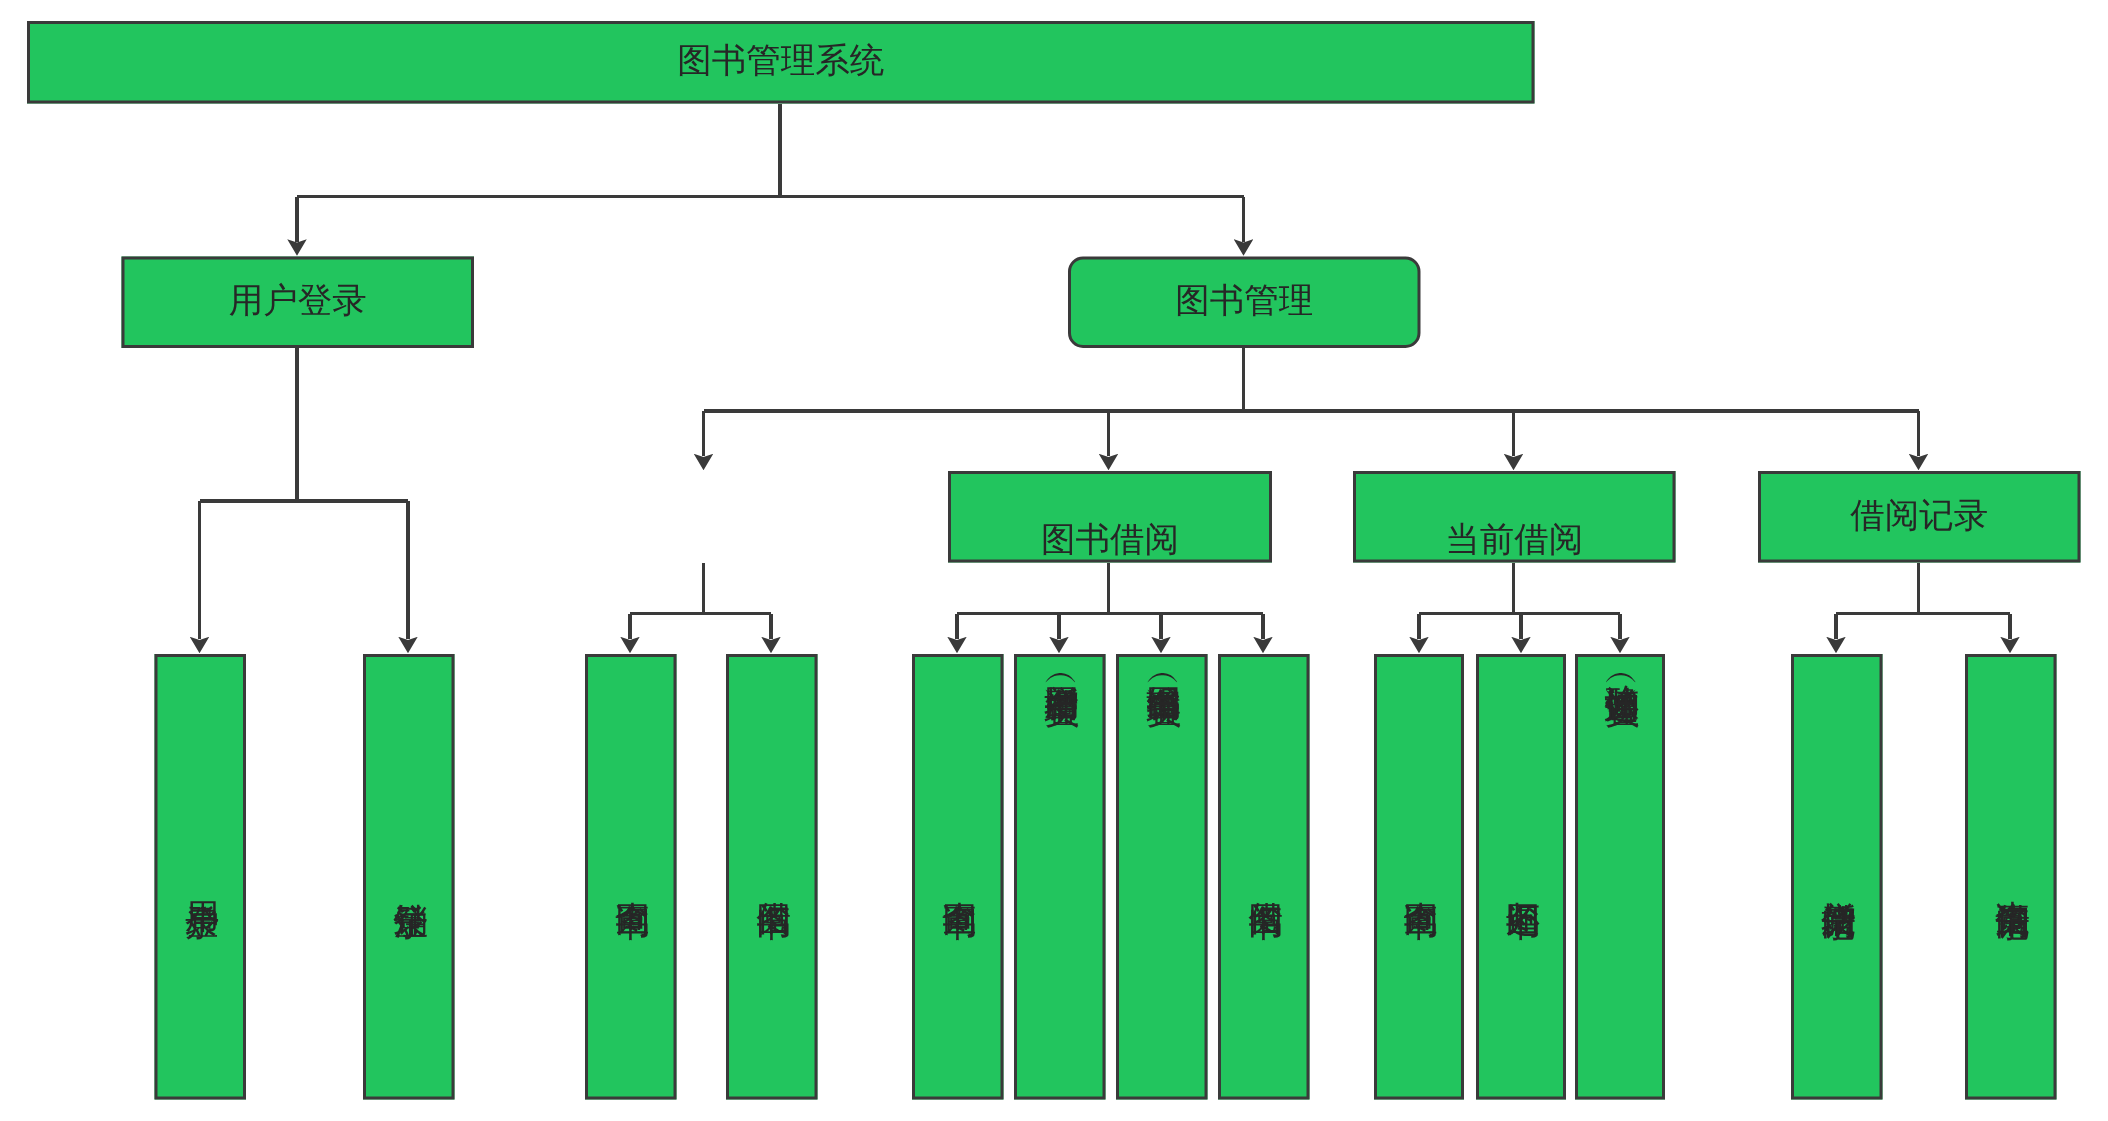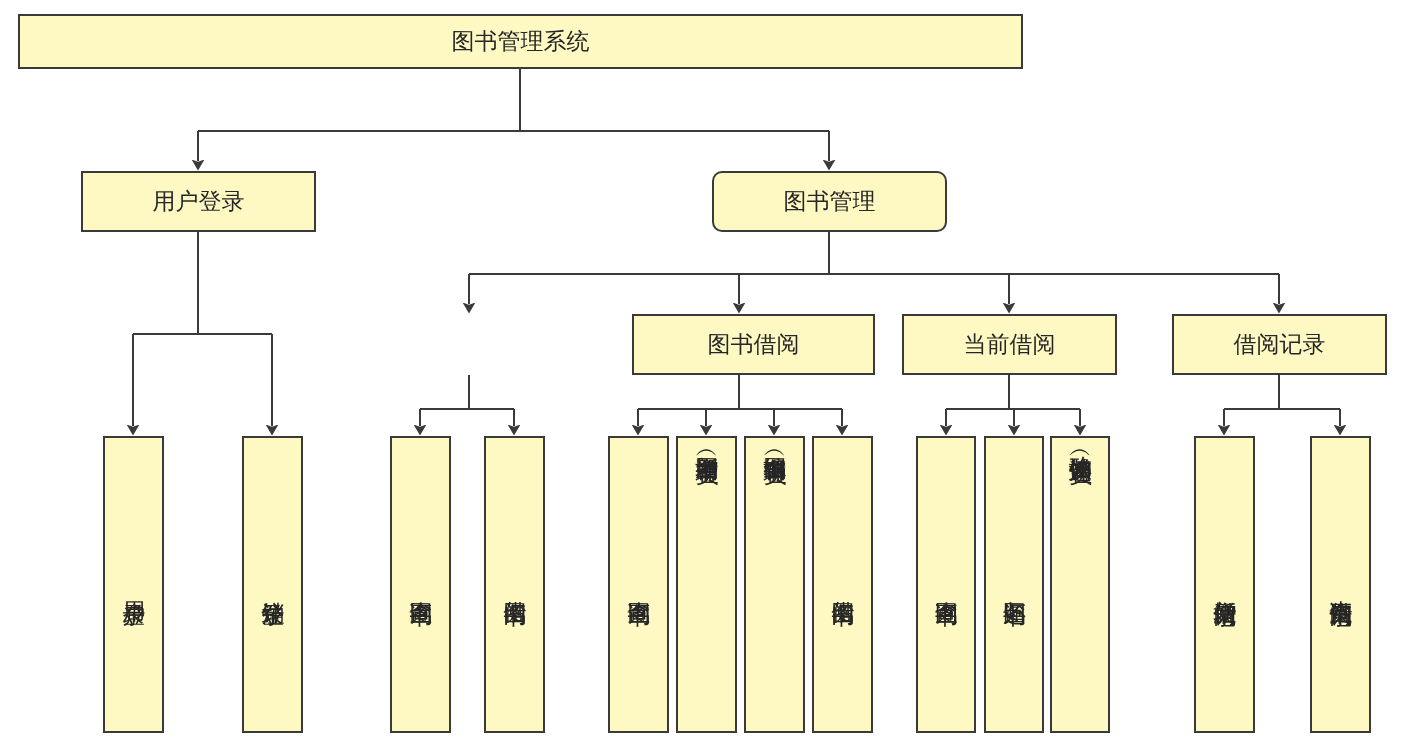--- a/index.html
+++ b/index.html
@@ -23,21 +23,21 @@
     position: absolute;
     top: 0;
     left: 0;
     width: 1405px;
     height: 747px;
   }
   .node-box {
     position: absolute;
     box-sizing: border-box;
     border: 2px solid #3a3a3a;
-    background: #fef9c3;
+    background: #22c55e;
     display: flex;
     align-items: center;
     justify-content: center;
     color: #262626;
   }
   .node-label-h {
     font-size: 23px;
     line-height: 1.1;
     letter-spacing: 0px;
     white-space: nowrap;
@@ -130,24 +130,24 @@
     <span class="node-label-h">图书管理系统</span>
   </div>
 
   <div class="node-box" style="left:81px; top:171px; width:235px; height:61px;">
     <span class="node-label-h">用户登录</span>
   </div>
   <div class="node-box" style="left:712px; top:171px; width:235px; height:61px;border-radius:10px;">
     <span class="node-label-h">图书管理</span>
   </div>
 
-  <div class="node-box" style="left:632px; top:314px; width:243px; height:61px;">
+  <div class="node-box" style="left:632px; top:314px; width:216px; height:61px;align-items:flex-end;">
     <span class="node-label-h">图书借阅</span>
   </div>
-  <div class="node-box" style="left:902px; top:314px; width:215px; height:61px;">
+  <div class="node-box" style="left:902px; top:314px; width:215px; height:61px;align-items:flex-end;">
     <span class="node-label-h">当前借阅</span>
   </div>
   <div class="node-box" style="left:1172px; top:314px; width:215px; height:61px;">
     <span class="node-label-h">借阅记录</span>
   </div>
 
   <div class="node-box" style="left:103px; top:436px; width:61px; height:297px;">
     <span class="node-label-v">用户登录</span>
   </div>
   <div class="node-box" style="left:242px; top:436px; width:61px; height:297px;">

